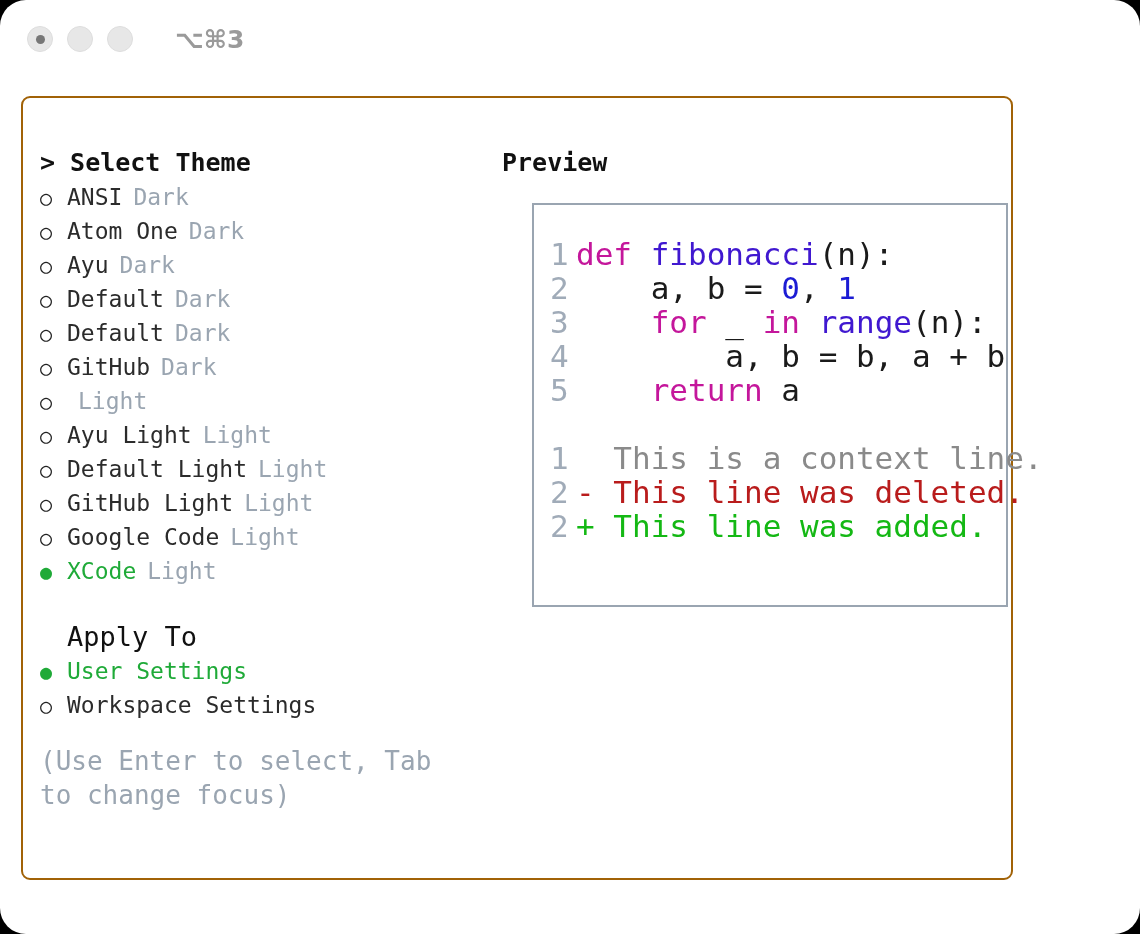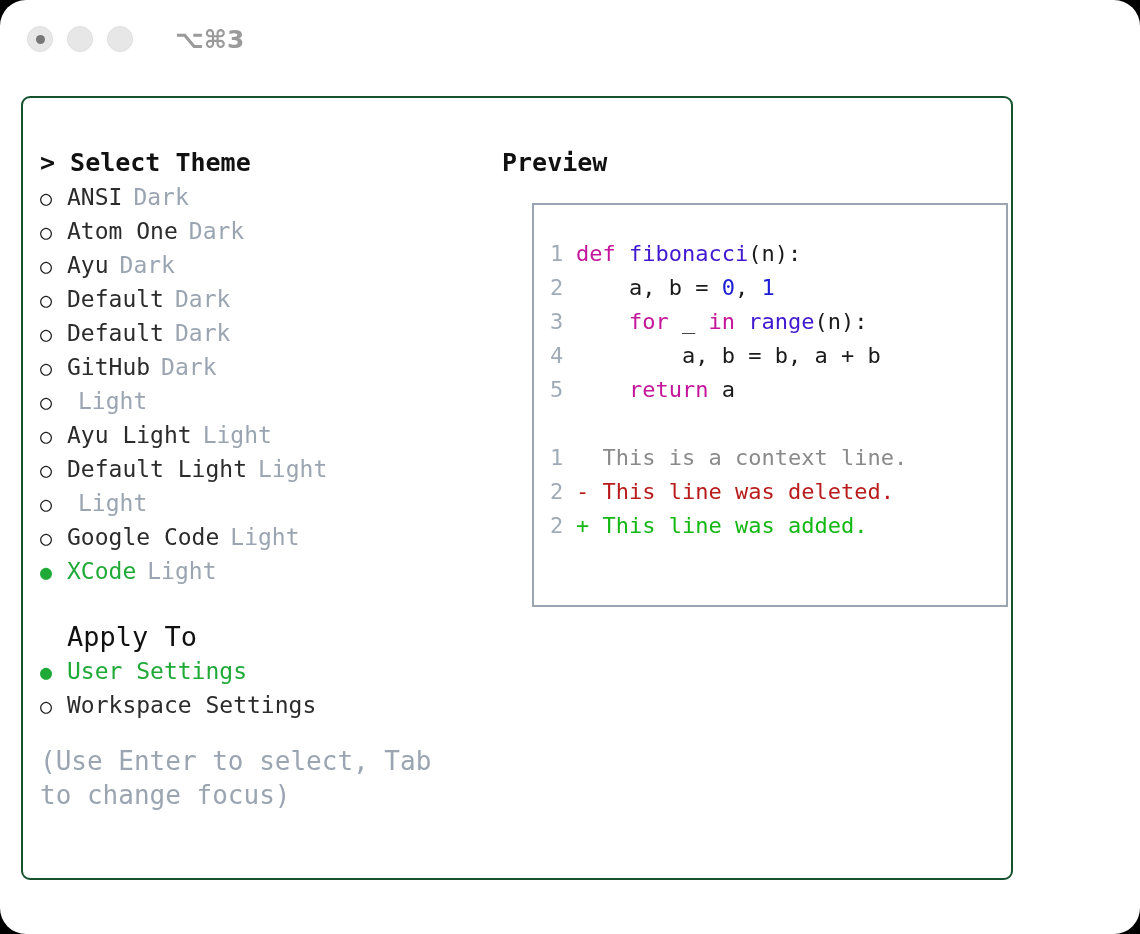--- a/index.html
+++ b/index.html
@@ -64,21 +64,21 @@
     font-family: "DejaVu Sans", "Liberation Sans", sans-serif;
   }
 
   
   .panel {
     position: absolute;
     left: 21px;
     top: 96px;
     width: 992px;
     height: 784px;
-    border: 2px solid #14532d;
+    border: 2px solid #a16207;
     border-radius: 9px;
     box-sizing: border-box;
     background: #ffffff;
   }
   .cols {
     position: absolute;
     left: 0; top: 0;
     width: 100%;
     height: 100%;
   }
@@ -162,21 +162,21 @@
     width: 476px;
     height: 404px;
     border: 2px solid #9aa5b1;
     box-sizing: border-box;
     background: #ffffff;
   }
   .code {
     position: absolute;
     left: 16px;
     top: 32px;
-    font-size: 22px;
+    font-size: 31px;
     line-height: 34px;
     white-space: pre;
   }
   .cline { display: block; height: 34px; }
   .ln {
     color: #a0abb8;
     display: inline-block;
     width: 26px;
   }
   .kw   { color: #c4169b; }
@@ -212,21 +212,21 @@
         <ul class="list" id="theme-list">
             <li class="row"><span class="marker">○</span><span class="label">ANSI</span><span class="tag">Dark</span></li>
             <li class="row"><span class="marker">○</span><span class="label">Atom One</span><span class="tag">Dark</span></li>
             <li class="row"><span class="marker">○</span><span class="label">Ayu</span><span class="tag">Dark</span></li>
             <li class="row"><span class="marker">○</span><span class="label">Default</span><span class="tag">Dark</span></li>
             <li class="row"><span class="marker">○</span><span class="label">Default</span><span class="tag">Dark</span></li>
             <li class="row"><span class="marker">○</span><span class="label">GitHub</span><span class="tag">Dark</span></li>
             <li class="row"><span class="marker">○</span><span class="tag">Light</span></li>
             <li class="row"><span class="marker">○</span><span class="label">Ayu Light</span><span class="tag">Light</span></li>
             <li class="row"><span class="marker">○</span><span class="label">Default Light</span><span class="tag">Light</span></li>
-            <li class="row"><span class="marker">○</span><span class="tag">Light</span></li>
+            <li class="row"><span class="marker">○</span><span class="label">GitHub Light</span><span class="tag">Light</span></li>
             <li class="row"><span class="marker">○</span><span class="label">Google Code</span><span class="tag">Light</span></li>
             <li class="row"><span class="marker sel">●</span><span class="label sel">XCode</span><span class="tag">Light</span></li>
           </ul>
 
         <div class="spacer-32"></div>
 
         <div class="apply-title">Apply To</div>
         <ul class="list" id="apply-list">
             <li class="row"><span class="marker sel">●</span><span class="label sel">User Settings</span></li>
             <li class="row"><span class="marker">○</span><span class="label">Workspace Settings</span></li>

